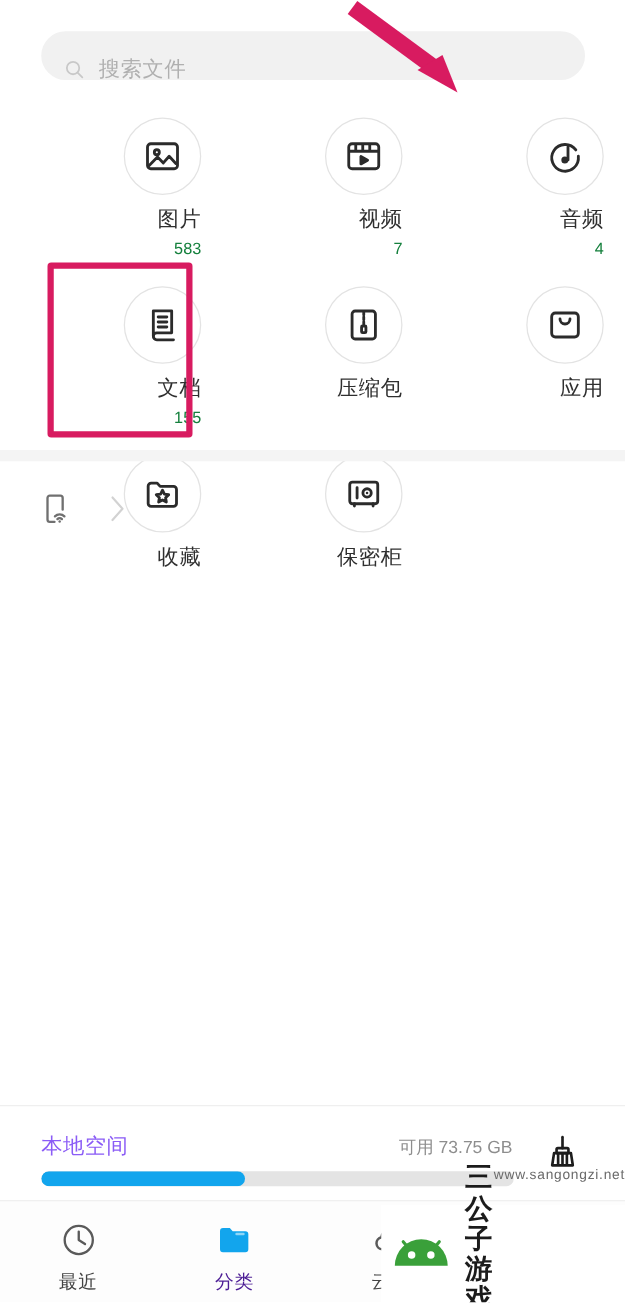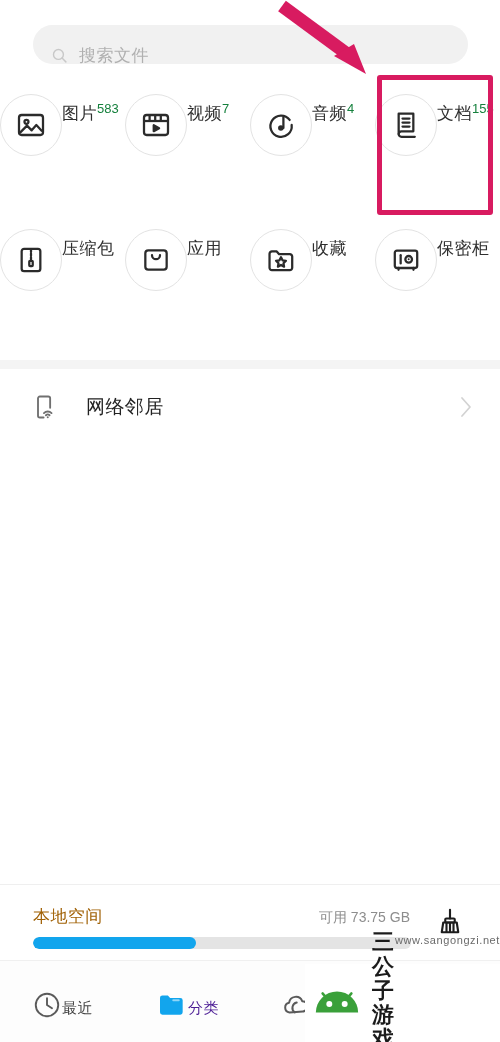--- a/index.html
+++ b/index.html
@@ -58,24 +58,25 @@
     top: 80px;
     width: 500px;
     display: flex;
     flex-wrap: wrap;
   }
   .cat-cell {
     width: 125px;
     height: 135px;
     box-sizing: border-box;
     display: flex;
-    flex-direction: row;
-    align-items: flex-start;
+    flex-direction: column;
+    align-items: flex-end;
     padding-top: 14px;
     position: relative;
+    margin-left: 36px;
   }
   .cat-circle {
     width: 62px;
     height: 62px;
     border-radius: 50%;
     border: 1px solid #e3e3e3;
     background: #fff;
     display: flex;
     align-items: center;
     justify-content: center;
@@ -198,21 +199,21 @@
     position: absolute;
     left: 33px;
     top: 20px;
     right: 90px;
     display: flex;
     justify-content: space-between;
     align-items: baseline;
   }
   .ls-title {
     font-size: 17px;
-    color: #a16207;
+    color: #8b5cf6;
     letter-spacing: .4px;
   }
   .ls-free {
     font-size: 14px;
     color: #8d8d8d;
   }
   .ls-track {
     position: absolute;
     left: 33px;
     top: 52px;
@@ -246,21 +247,21 @@
     width: 500px;
     height: 82px;
     background: #fdfdfd;
     border-top: 1px solid #f0f0f0;
     display: flex;
     box-sizing: border-box;
   }
   .nav-item {
     flex: 1 1 0;
     display: flex;
-    flex-direction: row;
+    flex-direction: column;
     align-items: center;
     justify-content: center;
     padding-top: 6px;
   }
   .nav-icon {
     height: 34px;
     display: flex;
     align-items: center;
     justify-content: center;
   }
@@ -441,23 +442,20 @@
 
 
     <div class="list-row">
       <div class="row-icon">
         <svg width="28" height="28" viewBox="0 0 24 24" fill="none" stroke="#707070" stroke-width="1.6">
           <path d="M16.4 12.6V4.6a1.6 1.6 0 0 0-1.6-1.6H7.6A1.6 1.6 0 0 0 6 4.6v14.8a1.6 1.6 0 0 0 1.6 1.6h3.2" stroke-linecap="round" stroke-linejoin="round"></path>
           <path d="M11.1 17.2a4.6 4.6 0 0 1 6.5 0" stroke-linecap="round"></path>
           <path d="M12.8 19.1a2.2 2.2 0 0 1 3.1 0" stroke-linecap="round"></path>
           <circle cx="14.35" cy="20.8" r="0.85" fill="#707070" stroke="none"></circle>
         </svg>
-      </div>
-      <div class="row-text">
-        <div class="row-title">网络邻居</div>
       </div>
       <svg class="chevron" width="16" height="26" viewBox="0 0 16 26" fill="none" stroke="#9c9c9c" stroke-width="1.7">
         <path d="M4 4l8 9-8 9" stroke-linecap="round" stroke-linejoin="round"></path>
       </svg>
     </div>
   </div>
 
   <div class="local-space">
     <div class="ls-header">
       <span class="ls-title">本地空间</span>

